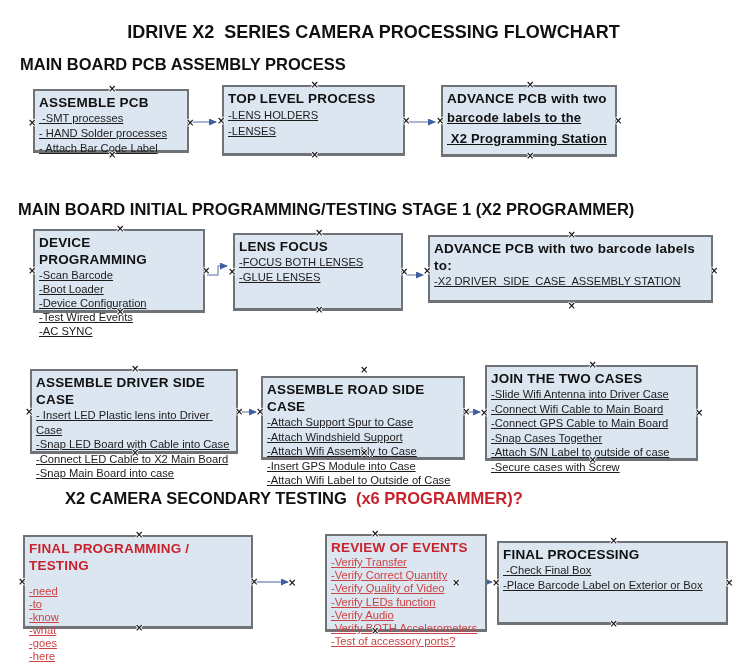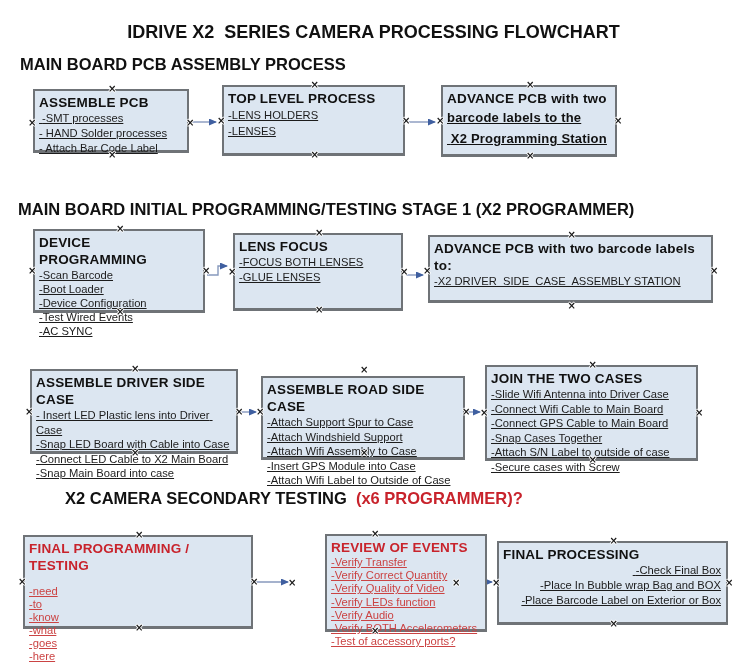--- a/index.html
+++ b/index.html
@@ -203,23 +203,22 @@
         <div class="item">-Verify BOTH Accelerometers</div>
         <div class="item">-Test of accessory ports?</div>
       </div>
     </div>
     <span class="xm" style="left: 371px; top: 529px;">×</span>
     <span class="xm" style="left: 371px; top: 626px;">×</span>
     <span class="xm" style="left: 288px; top: 578px;">×</span>
     <span class="xm" style="left: 452px; top: 578px;">×</span>
     <div class="box" style="left: 497px; top: 541px; width: 231px; height: 84px;">
       <div class="box-title">FINAL PROCESSING</div>
-      <div class="box-items" style="line-height: 15px; text-align: right;">
+      <div class="box-items" style="line-height: 15px;">
         <div class="item"> -Check Final Box</div>
-        <div class="item">-Place In Bubble wrap Bag and BOX</div>
         <div class="item">-Place Barcode Label on Exterior or Box</div>
       </div>
     </div>
     <span class="xm" style="left: 609.5px; top: 536px;">×</span>
     <span class="xm" style="left: 609.5px; top: 619px;">×</span>
     <span class="xm" style="left: 492px; top: 578px;">×</span>
     <span class="xm" style="left: 725px; top: 578px;">×</span>
   </div>
 
 </body></html>

